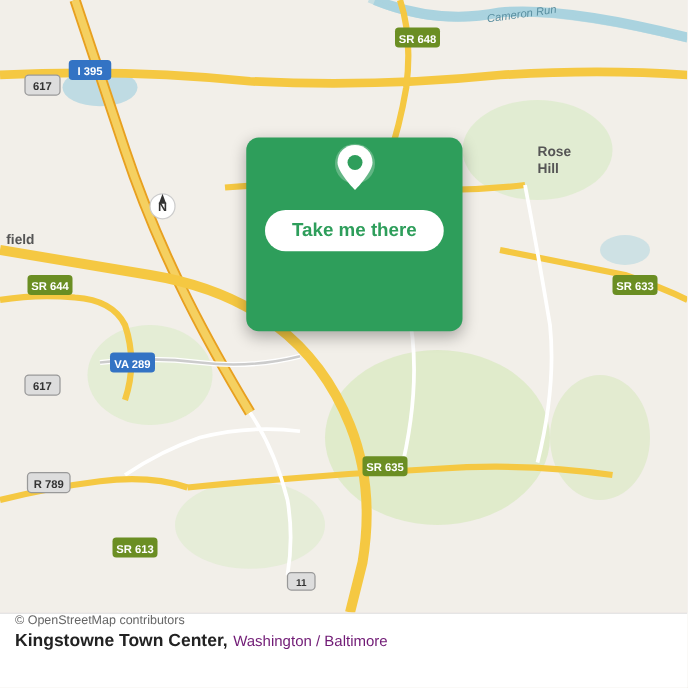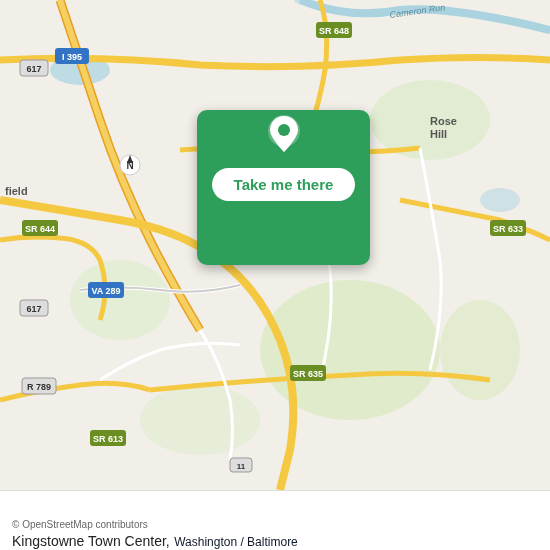--- a/index.html
+++ b/index.html
@@ -72,47 +72,47 @@
       cursor: pointer;
       white-space: nowrap;
     }
 
     
     #bottom-bar {
       width: 550px;
       height: 60px;
       background: white;
       display: flex;
-      align-items: flex-end;
+      align-items: flex-start;
       justify-content: space-between;
       padding: 0 12px;
       border-top: 1px solid #ddd;
     }
 
     .bottom-left {
       display: flex;
       flex-direction: column;
       gap: 2px;
     }
 
     .osm-credit {
       font-size: 10px;
       color: #666;
     }
 
     .location-name {
       font-size: 14px;
-      font-weight: normal;
+      font-weight: bold;
       color: #222;
       margin-top: 16px;
     }
 
     .location-region {
       font-size: 12px;
-      color: #0f172a;
+      color: #701a75;
     }
 
     .moovit-logo {
       display: flex;
       align-items: center;
       gap: 5px;
     }
 
     .moovit-pin {
       width: 28px;

